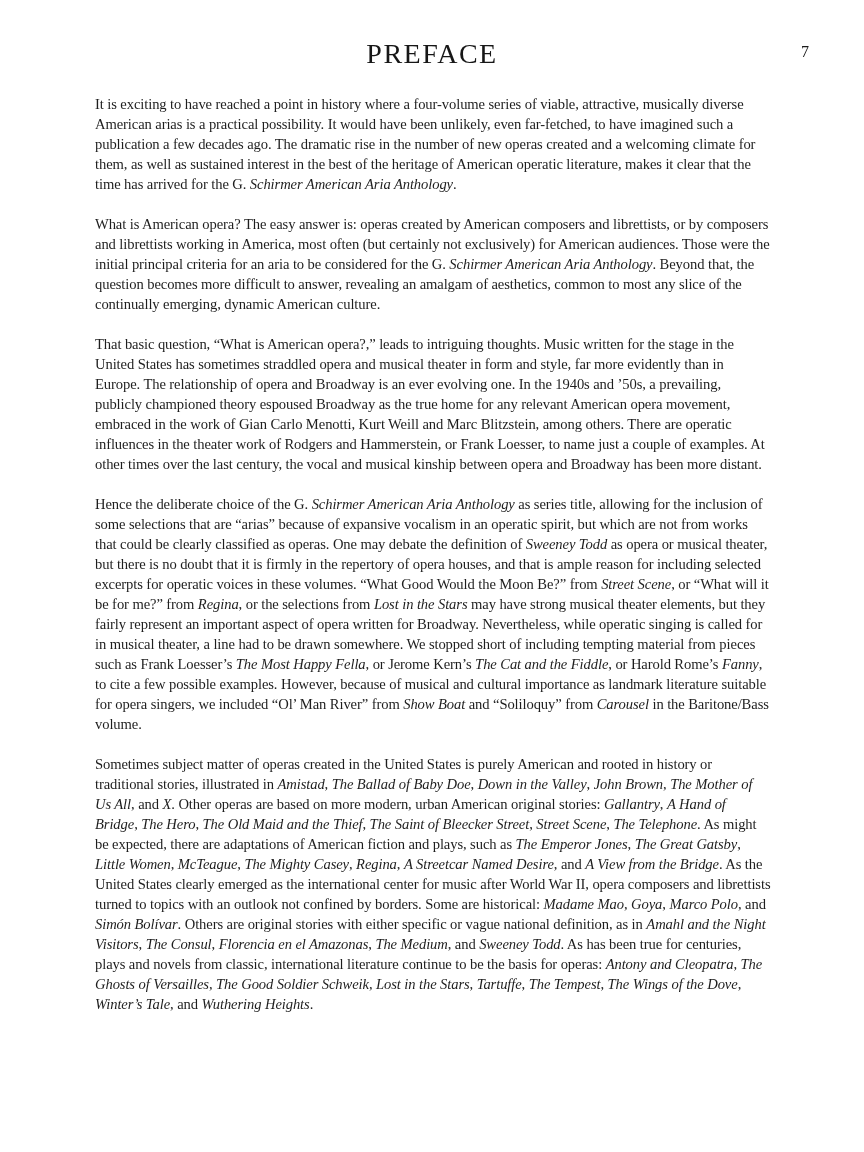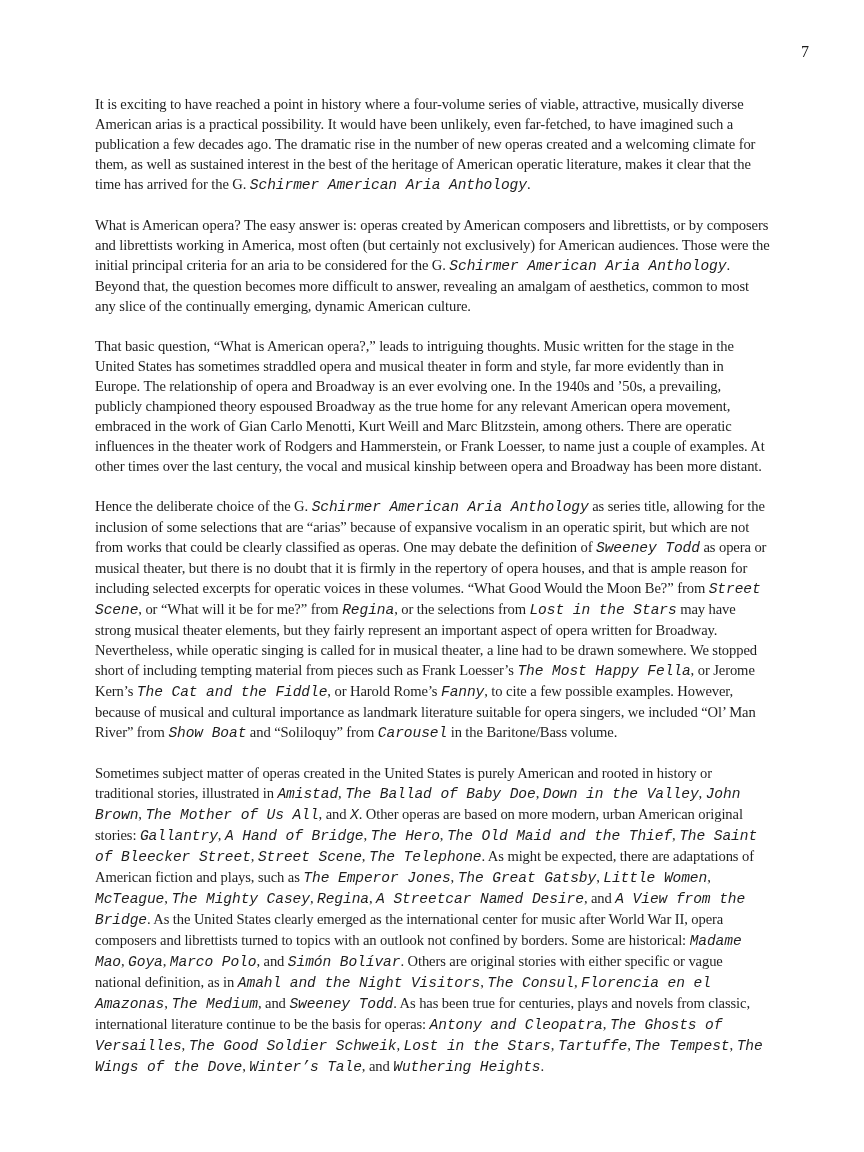--- a/index.html
+++ b/index.html
@@ -45,27 +45,28 @@
   }
   .para {
     margin: 0 0 20px 0;
     font-size: 14.6px;
     line-height: 20px;
     letter-spacing: -0.1px;
     text-align: left;
     color: #1e1e1e;
   }
   .para:last-child { margin-bottom: 10px; }
-  .it { font-style: italic; font-family: Liberation Mono, monospace; }
+  .it { font-style: italic; }
 </style>
 </head>
 <body>
 
 <div class="page">
   <div class="page-number">7</div>
+  <h1 class="page-title">PREFACE</h1>
   <div class="body-text">
     <p class="para"><span>It is exciting to have reached a point in history where a four-volume series of viable, attractive, musically diverse American arias is a practical possibility. It would have been unlikely, even far-fetched, to have imagined such a publication a few decades ago. The dramatic rise in the number of new operas created and a welcoming climate for them, as well as sustained interest in the best of the heritage of American operatic literature, makes it clear that the time has arrived for the G. </span><span class="it">Schirmer American Aria Anthology</span><span>.</span></p>
     <p class="para"><span>What is American opera? The easy answer is: operas created by American composers and librettists, or by composers and librettists working in America, most often (but certainly not exclusively) for American audiences. Those were the initial principal criteria for an aria to be considered for the G. </span><span class="it">Schirmer American Aria Anthology</span><span>. Beyond that, the question becomes more difficult to answer, revealing an amalgam of aesthetics, common to most any slice of the continually emerging, dynamic American culture.</span></p>
     <p class="para"><span>That basic question, “What is American opera?,” leads to intriguing thoughts. Music written for the stage in the United States has sometimes straddled opera and musical theater in form and style, far more evidently than in Europe. The relationship of opera and Broadway is an ever evolving one. In the 1940s and ’50s, a prevailing, publicly championed theory espoused Broadway as the true home for any relevant American opera movement, embraced in the work of Gian Carlo Menotti, Kurt Weill and Marc Blitzstein, among others. There are operatic influences in the theater work of Rodgers and Hammerstein, or Frank Loesser, to name just a couple of examples. At other times over the last century, the vocal and musical kinship between opera and Broadway has been more distant.</span></p>
     <p class="para"><span>Hence the deliberate choice of the G. </span><span class="it">Schirmer American Aria Anthology</span><span> as series title, allowing for the inclusion of some selections that are “arias” because of expansive vocalism in an operatic spirit, but which are not from works that could be clearly classified as operas. One may debate the definition of </span><span class="it">Sweeney Todd</span><span> as opera or musical theater, but there is no doubt that it is firmly in the repertory of opera houses, and that is ample reason for including selected excerpts for operatic voices in these volumes. “What Good Would the Moon Be?” from </span><span class="it">Street Scene</span><span>, or “What will it be for me?” from </span><span class="it">Regina</span><span>, or the selections from </span><span class="it">Lost in the Stars</span><span> may have strong musical theater elements, but they fairly represent an important aspect of opera written for Broadway. Nevertheless, while operatic singing is called for in musical theater, a line had to be drawn somewhere. We stopped short of including tempting material from pieces such as Frank Loesser’s </span><span class="it">The Most Happy Fella</span><span>, or Jerome Kern’s </span><span class="it">The Cat and the Fiddle</span><span>, or Harold Rome’s </span><span class="it">Fanny</span><span>, to cite a few possible examples. However, because of musical and cultural importance as landmark literature suitable for opera singers, we included “Ol’ Man River” from </span><span class="it">Show Boat</span><span> and “Soliloquy” from </span><span class="it">Carousel</span><span> in the Baritone/Bass volume.</span></p>
     <p class="para"><span>Sometimes subject matter of operas created in the United States is purely American and rooted in history or traditional stories, illustrated in </span><span class="it">Amistad</span><span>, </span><span class="it">The Ballad of Baby Doe</span><span>, </span><span class="it">Down in the Valley</span><span>, </span><span class="it">John Brown</span><span>, </span><span class="it">The Mother of Us All</span><span>, and </span><span class="it">X</span><span>. Other operas are based on more modern, urban American original stories: </span><span class="it">Gallantry</span><span>, </span><span class="it">A Hand of Bridge</span><span>, </span><span class="it">The Hero</span><span>, </span><span class="it">The Old Maid and the Thief</span><span>, </span><span class="it">The Saint of Bleecker Street</span><span>, </span><span class="it">Street Scene</span><span>, </span><span class="it">The Telephone</span><span>. As might be expected, there are adaptations of American fiction and plays, such as </span><span class="it">The Emperor Jones</span><span>, </span><span class="it">The Great Gatsby</span><span>, </span><span class="it">Little Women</span><span>, </span><span class="it">McTeague</span><span>, </span><span class="it">The Mighty Casey</span><span>, </span><span class="it">Regina</span><span>, </span><span class="it">A Streetcar Named Desire</span><span>, and </span><span class="it">A View from the Bridge</span><span>. As the United States clearly emerged as the international center for music after World War II, opera composers and librettists turned to topics with an outlook not confined by borders. Some are historical: </span><span class="it">Madame Mao</span><span>, </span><span class="it">Goya</span><span>, </span><span class="it">Marco Polo</span><span>, and </span><span class="it">Simón Bolívar</span><span>. Others are original stories with either specific or vague national definition, as in </span><span class="it">Amahl and the Night Visitors</span><span>, </span><span class="it">The Consul</span><span>, </span><span class="it">Florencia en el Amazonas</span><span>, </span><span class="it">The Medium</span><span>, and </span><span class="it">Sweeney Todd</span><span>. As has been true for centuries, plays and novels from classic, international literature continue to be the basis for operas: </span><span class="it">Antony and Cleopatra</span><span>, </span><span class="it">The Ghosts of Versailles</span><span>, </span><span class="it">The Good Soldier Schweik</span><span>, </span><span class="it">Lost in the Stars</span><span>, </span><span class="it">Tartuffe</span><span>, </span><span class="it">The Tempest</span><span>, </span><span class="it">The Wings of the Dove</span><span>, </span><span class="it">Winter’s Tale</span><span>, and </span><span class="it">Wuthering Heights</span><span>.</span></p>
   </div>
 </div>
 
 </body></html>

